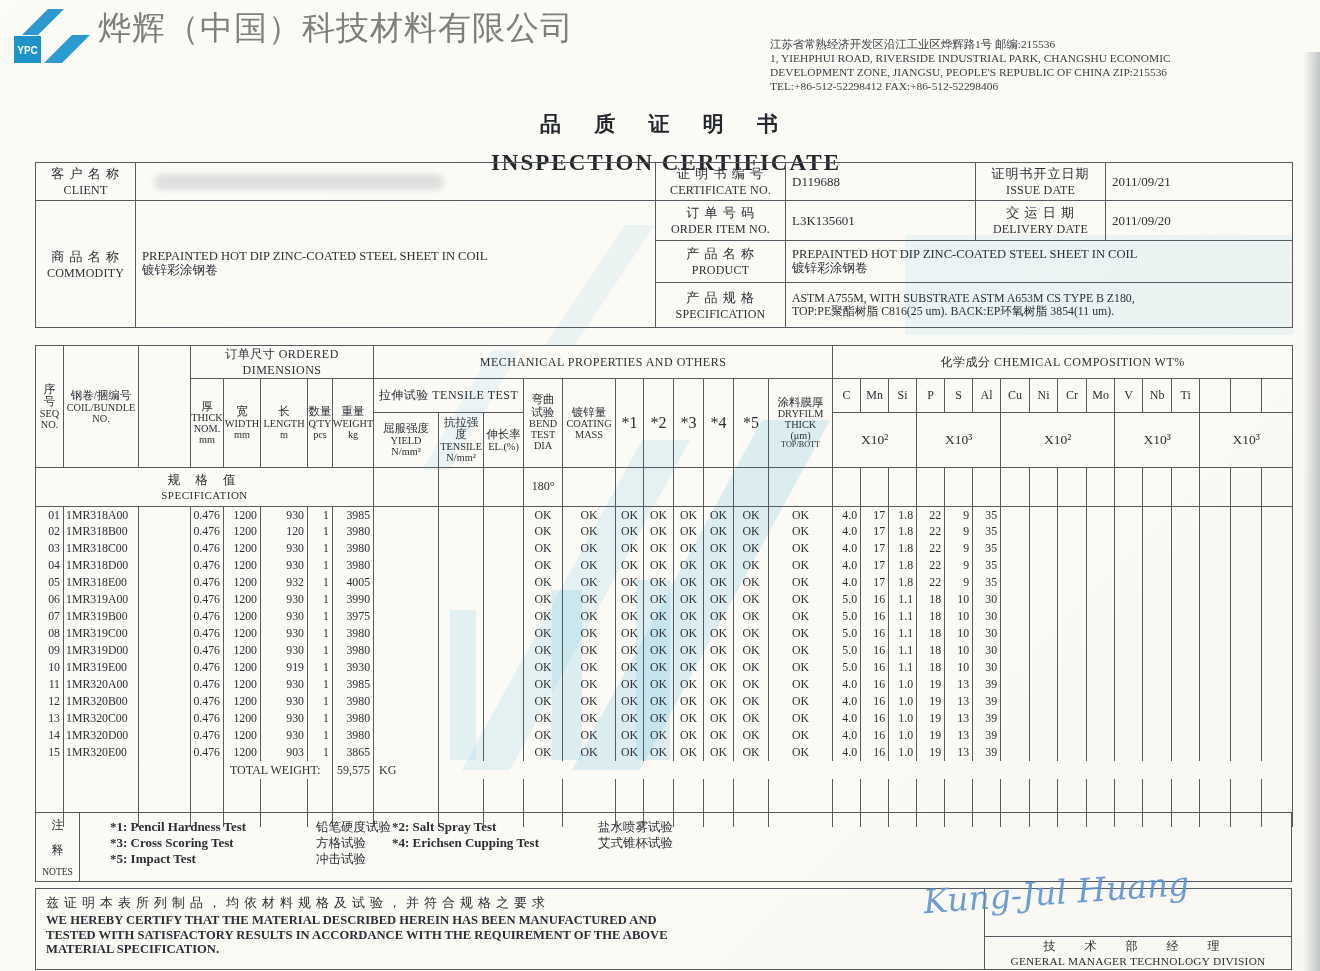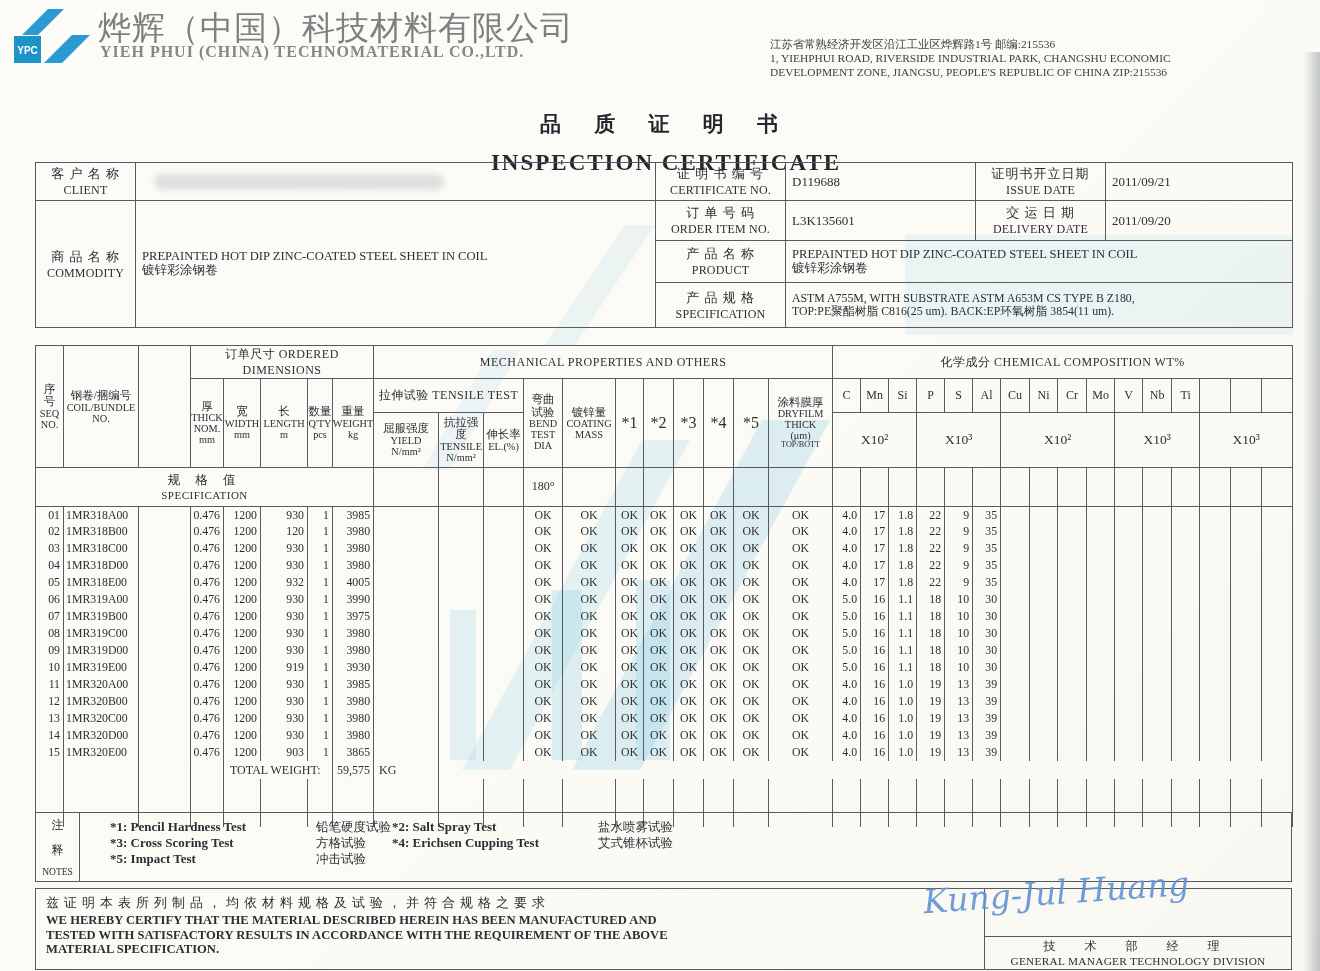--- a/index.html
+++ b/index.html
@@ -93,25 +93,25 @@
   </svg>
   <div class="scan-edge"></div>
 
   <svg class="logo" width="82" height="60" viewBox="0 0 82 60">
     <polygon points="8,29 34,3 50,3 24,29" fill="#2a9ad0"></polygon>
     <polygon points="30,57 58,29 76,29 48,57" fill="#2a9ad0"></polygon>
     <rect x="0" y="30" width="27" height="27" fill="#1e93c8"></rect>
     <text x="13.5" y="48" text-anchor="middle" font-size="10" font-weight="bold" fill="#ffffff" font-family="Liberation Sans, sans-serif">YPC</text>
   </svg>
   <div class="co-cn">烨辉（中国）科技材料有限公司</div>
-  <div class="co-en">YIEH PHUI (CHINA) TECHNOMATERIAL CO.,LTD.</div>
   <div class="addr">
     <div>江苏省常熟经济开发区沿江工业区烨辉路1号 邮编:215536</div>
     <div>1, YIEHPHUI ROAD, RIVERSIDE INDUSTRIAL PARK, CHANGSHU ECONOMIC</div>
     <div>DEVELOPMENT ZONE, JIANGSU, PEOPLE'S REPUBLIC OF CHINA ZIP:215536</div>
+    <div>TEL:+86-512-52298412  FAX:+86-512-52298406</div>
   </div>
 
   <div class="title">
     <div class="title-cn">品 质 证 明 书</div>
     <div class="title-en">INSPECTION CERTIFICATE</div>
   </div>
 
   <table class="info">
     <colgroup>
         <col style="width:100px">

